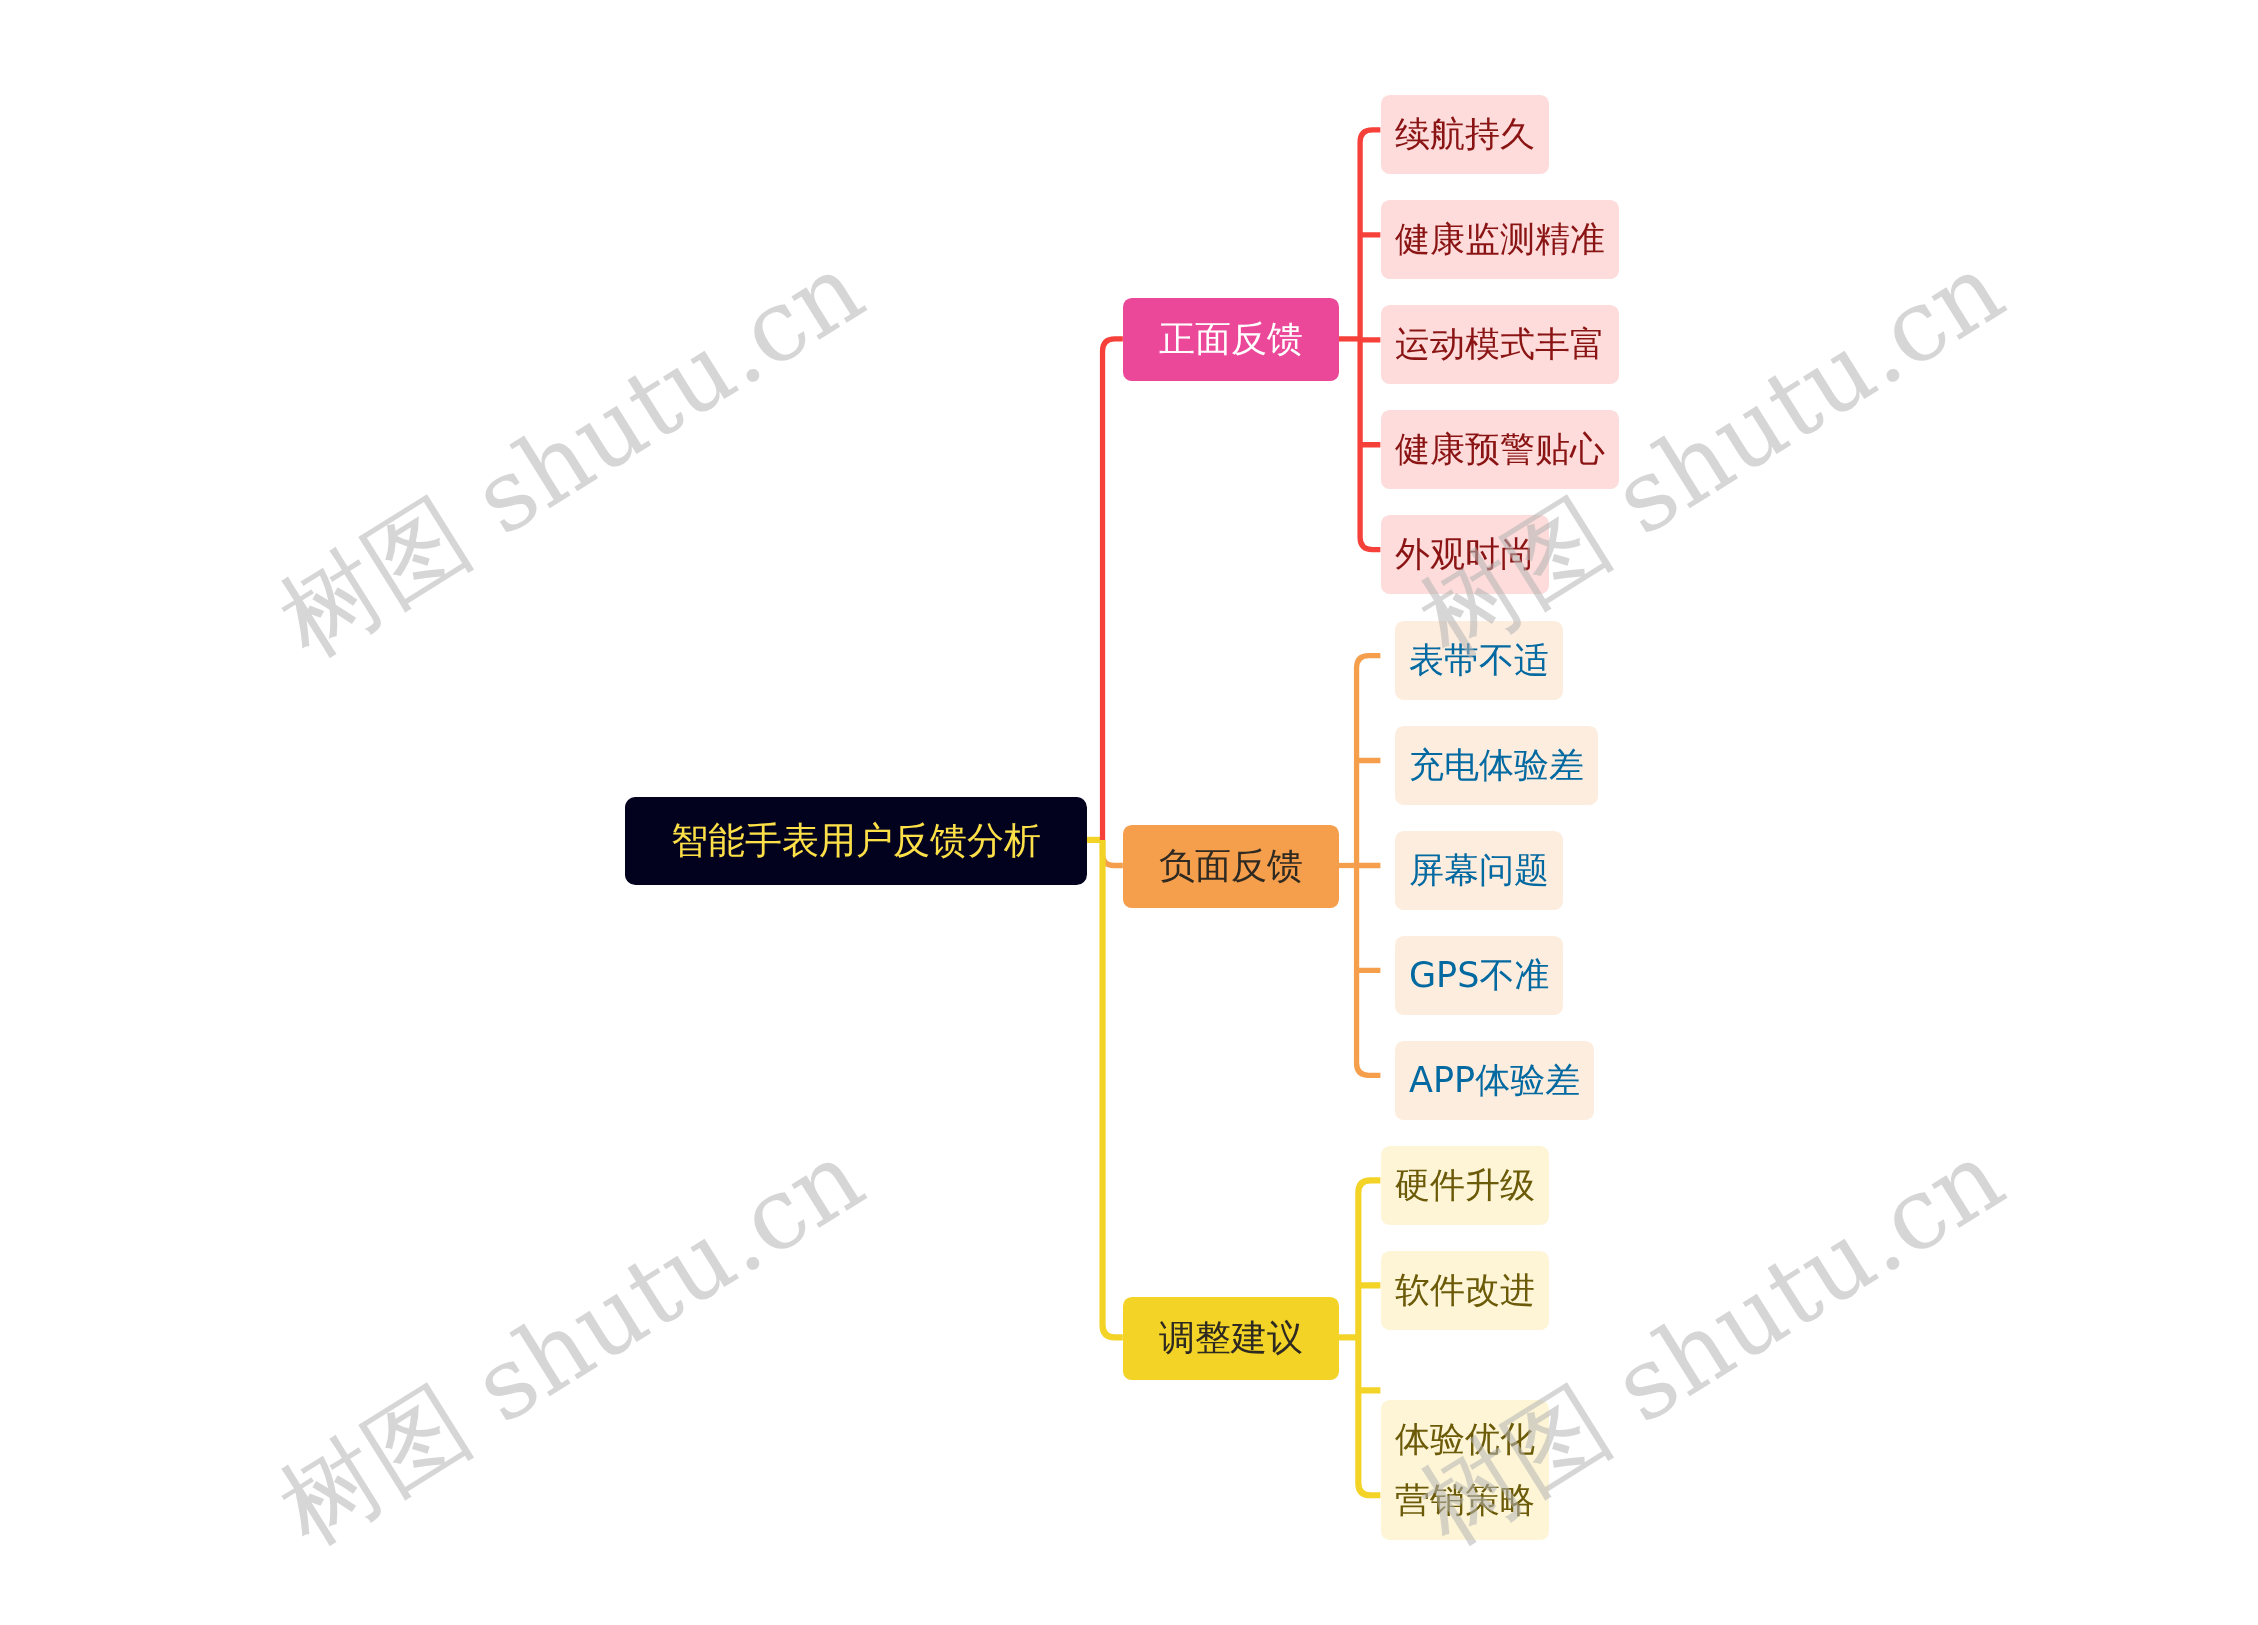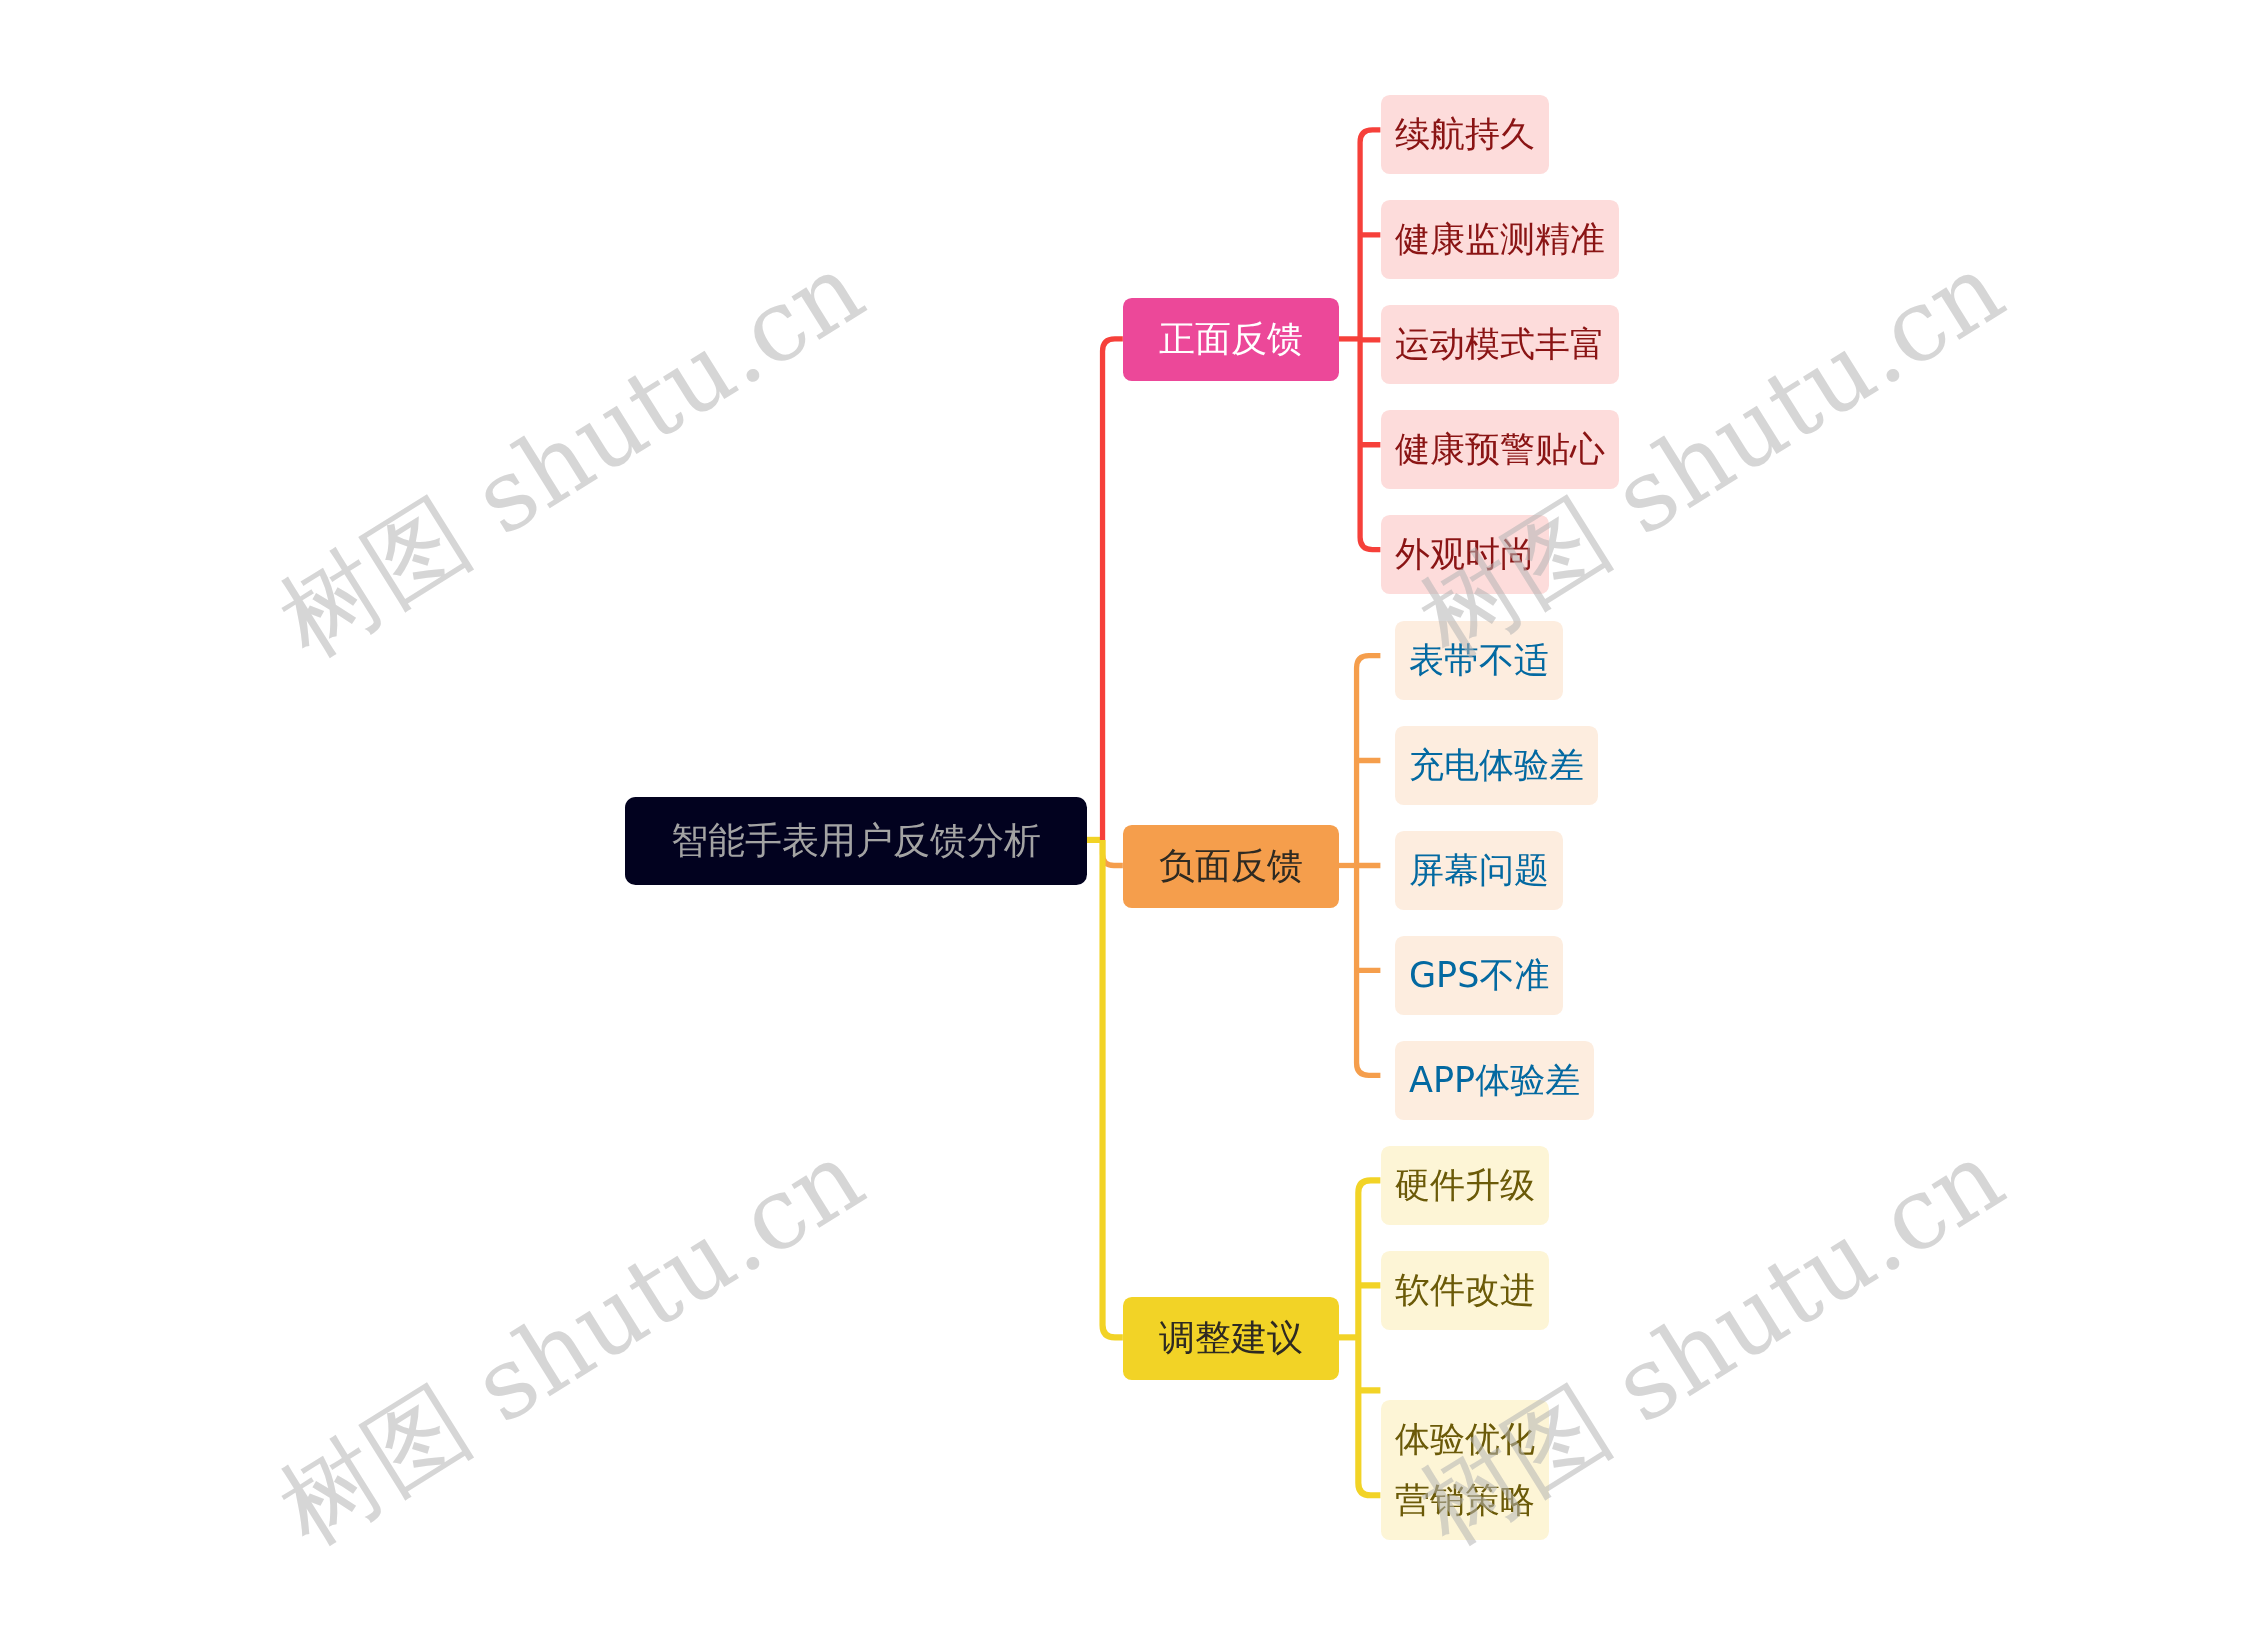--- a/index.html
+++ b/index.html
@@ -3,21 +3,21 @@
 <meta charset="utf-8">
 <style>
   html, body { margin:0; padding:0; background:#ffffff; }
   body { width:2258px; height:1626px; position:relative; overflow:hidden;
          font-family:"DejaVu Sans","Liberation Sans",sans-serif; }
   #canvas { position:absolute; left:0; top:0; width:2258px; height:1626px; }
   svg.links { position:absolute; left:0; top:0; width:2258px; height:1626px; }
   .node { position:absolute; box-sizing:border-box; display:flex; align-items:center;
           justify-content:center; white-space:nowrap; border-radius:8.8px; }
   .root { left:625px; top:797px; width:462px; height:88px; background:#02021f;
-          color:#a3a3a3; font-size:37px; border-radius:10.6px; }
+          color:#fde047; font-size:37px; border-radius:10.6px; }
   .branch { width:216px; height:83px; font-size:36px; border-radius:8.8px; left:1123px; }
   .leaf { height:79px; font-size:35px; padding:0 14px; left:1381px; border-radius:8.8px;
           justify-content:flex-start; }
   .b-red { background:#ec4899; color:#ffffff; }
   .b-orange { background:#f59e4c; color:#2e2a22; }
   .b-yellow { background:#f2d326; color:#2e2a22; }
   .l-red { background:#fddcdb; color:#8a1414; }
   .l-orange { background:#fdeddf; color:#0369a1;margin-left:14px; }
   .l-yellow { background:#fdf5d6; color:#6b5a08; }
   .wm { position:absolute; font-family:"DejaVu Serif","Liberation Serif",serif;

